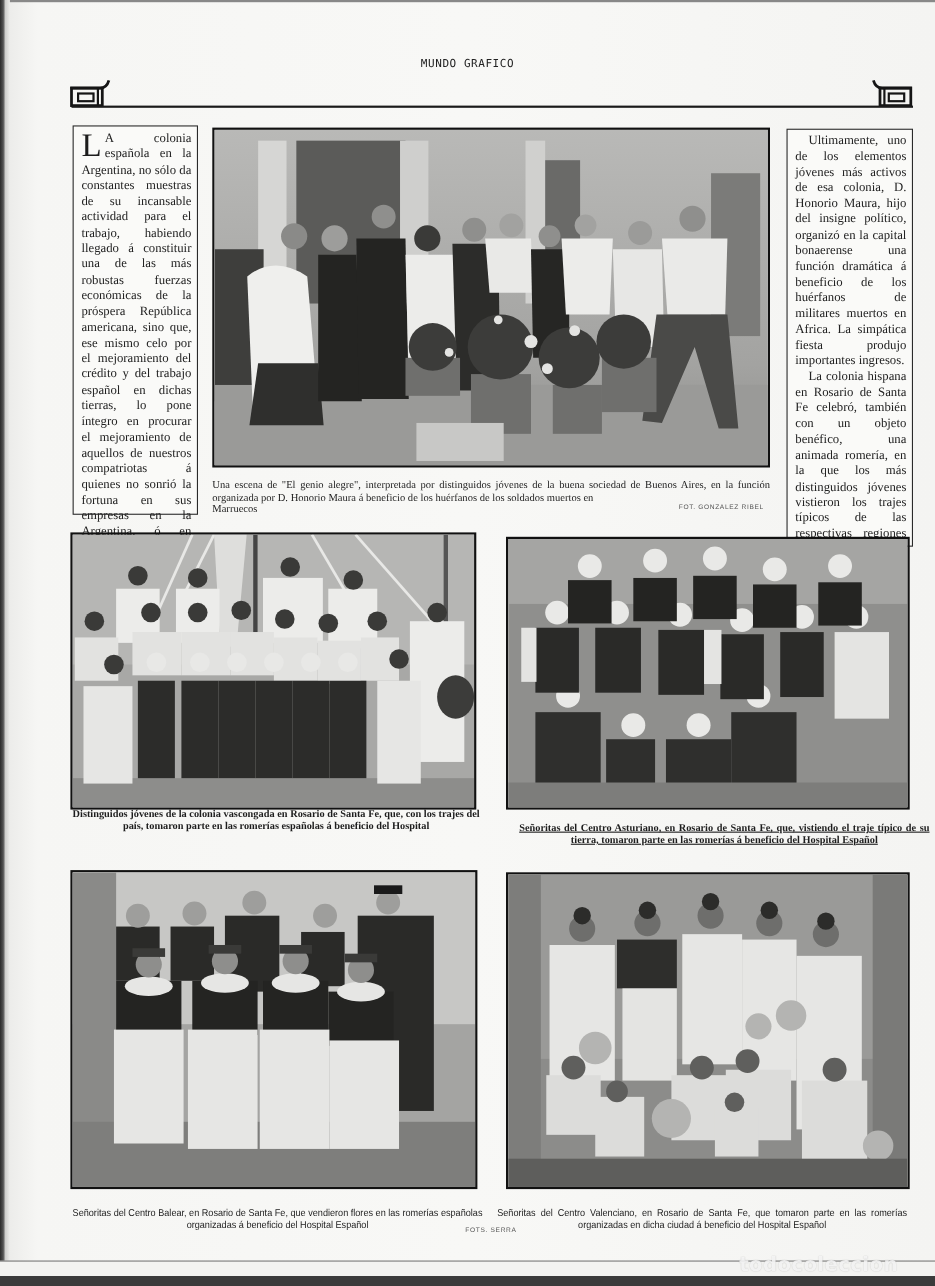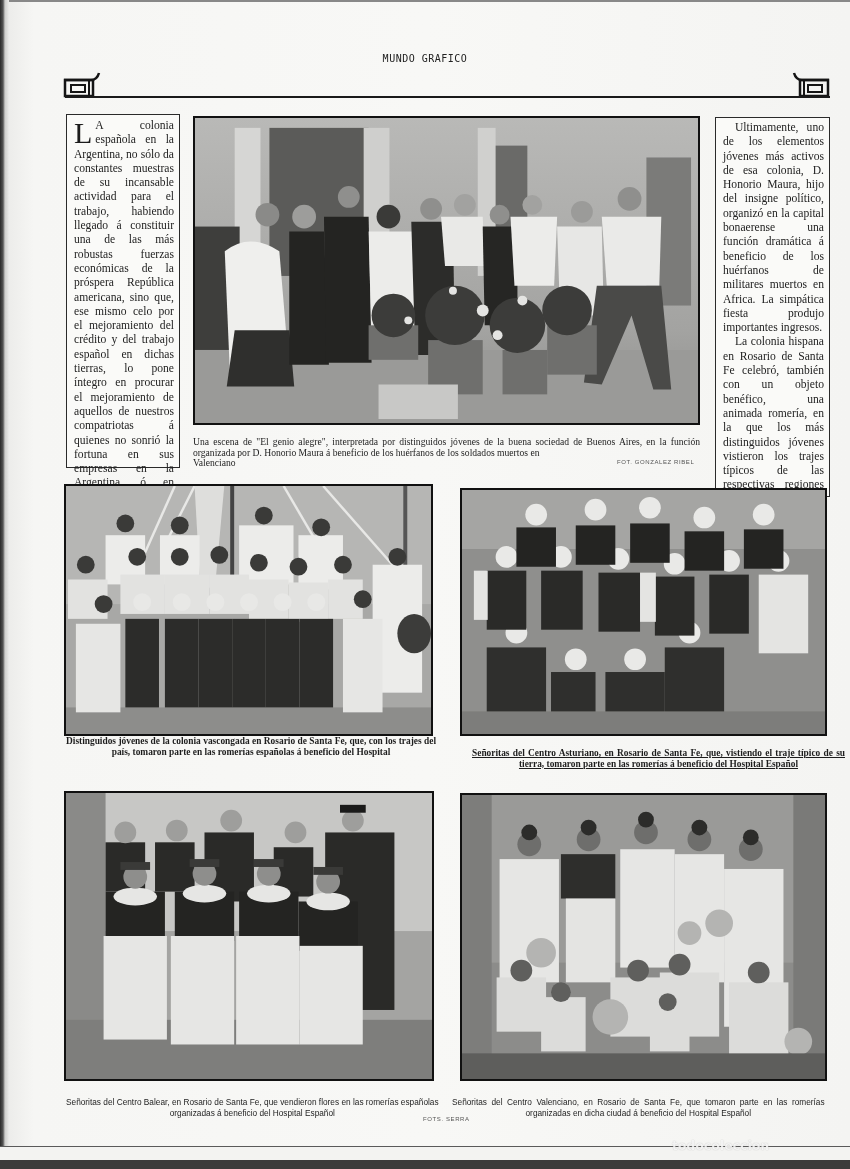--- a/index.html
+++ b/index.html
@@ -95,21 +95,21 @@
   #caption-5 { left: 452px; top: 1097px; width: 373px; font-weight: normal; }
   #caption-4, #caption-5 {
     font-family: "Liberation Sans", "DejaVu Sans", sans-serif; font-size: 9px; line-height: 10.5px;
     transform: scaleX(0.92); transform-origin: left top; width: 405px;
   }
   #credit-2 { left: 423px; top: 1116px; }
 
   .watermark {
     position: absolute; left: 672px; top: 1139px;
     font-family: "DejaVu Sans", "Liberation Sans", sans-serif; font-weight: bold;
-    font-size: 12px; letter-spacing: 0.3px; color: rgba(255,255,255,0.82);
+    font-size: 18px; letter-spacing: 0.3px; color: rgba(255,255,255,0.82);
     text-shadow: 0 0 1px rgba(120,120,120,0.5);
   }
 </style>
 </head>
 <body>
 
 <div class="page">
   <div class="page-top-line"></div>
   <div class="page-left-edge"></div>
 
@@ -201,21 +201,21 @@
           <circle cx="305" cy="220" r="5"></circle>
           <circle cx="260" cy="175" r="4"></circle>
           <circle cx="330" cy="185" r="5"></circle>
           <circle cx="215" cy="205" r="4"></circle>
       </g>
       <rect x="185" y="270" width="80" height="35" fill="#c8c8c6"></rect>
     </svg>
   </div>
   <div class="caption" id="caption-1">
     <span>Una escena de "El genio alegre", interpretada por distinguidos jóvenes de la buena sociedad de Buenos Aires, en la función organizada por D. Honorio Maura á beneficio de los huérfanos de los soldados muertos en</span>
-    <span class="caption-last">Valenciano</span>
+    <span class="caption-last">Marruecos</span>
   </div>
   <div class="credit" id="credit-1">FOT. GONZALEZ RIBEL</div>
 
   <div class="photo" id="photo-2">
     <svg viewBox="0 0 369 252" preserveAspectRatio="none">
       <rect width="369" height="252" fill="#a8a8a6"></rect>
       <rect x="0" y="0" width="369" height="120" fill="#b6b6b4"></rect>
       <g stroke="#e8e8e6" stroke-width="2.5" fill="none">
         <line x1="70" y1="90" x2="110" y2="0"></line>
           <line x1="100" y1="60" x2="130" y2="0"></line>

